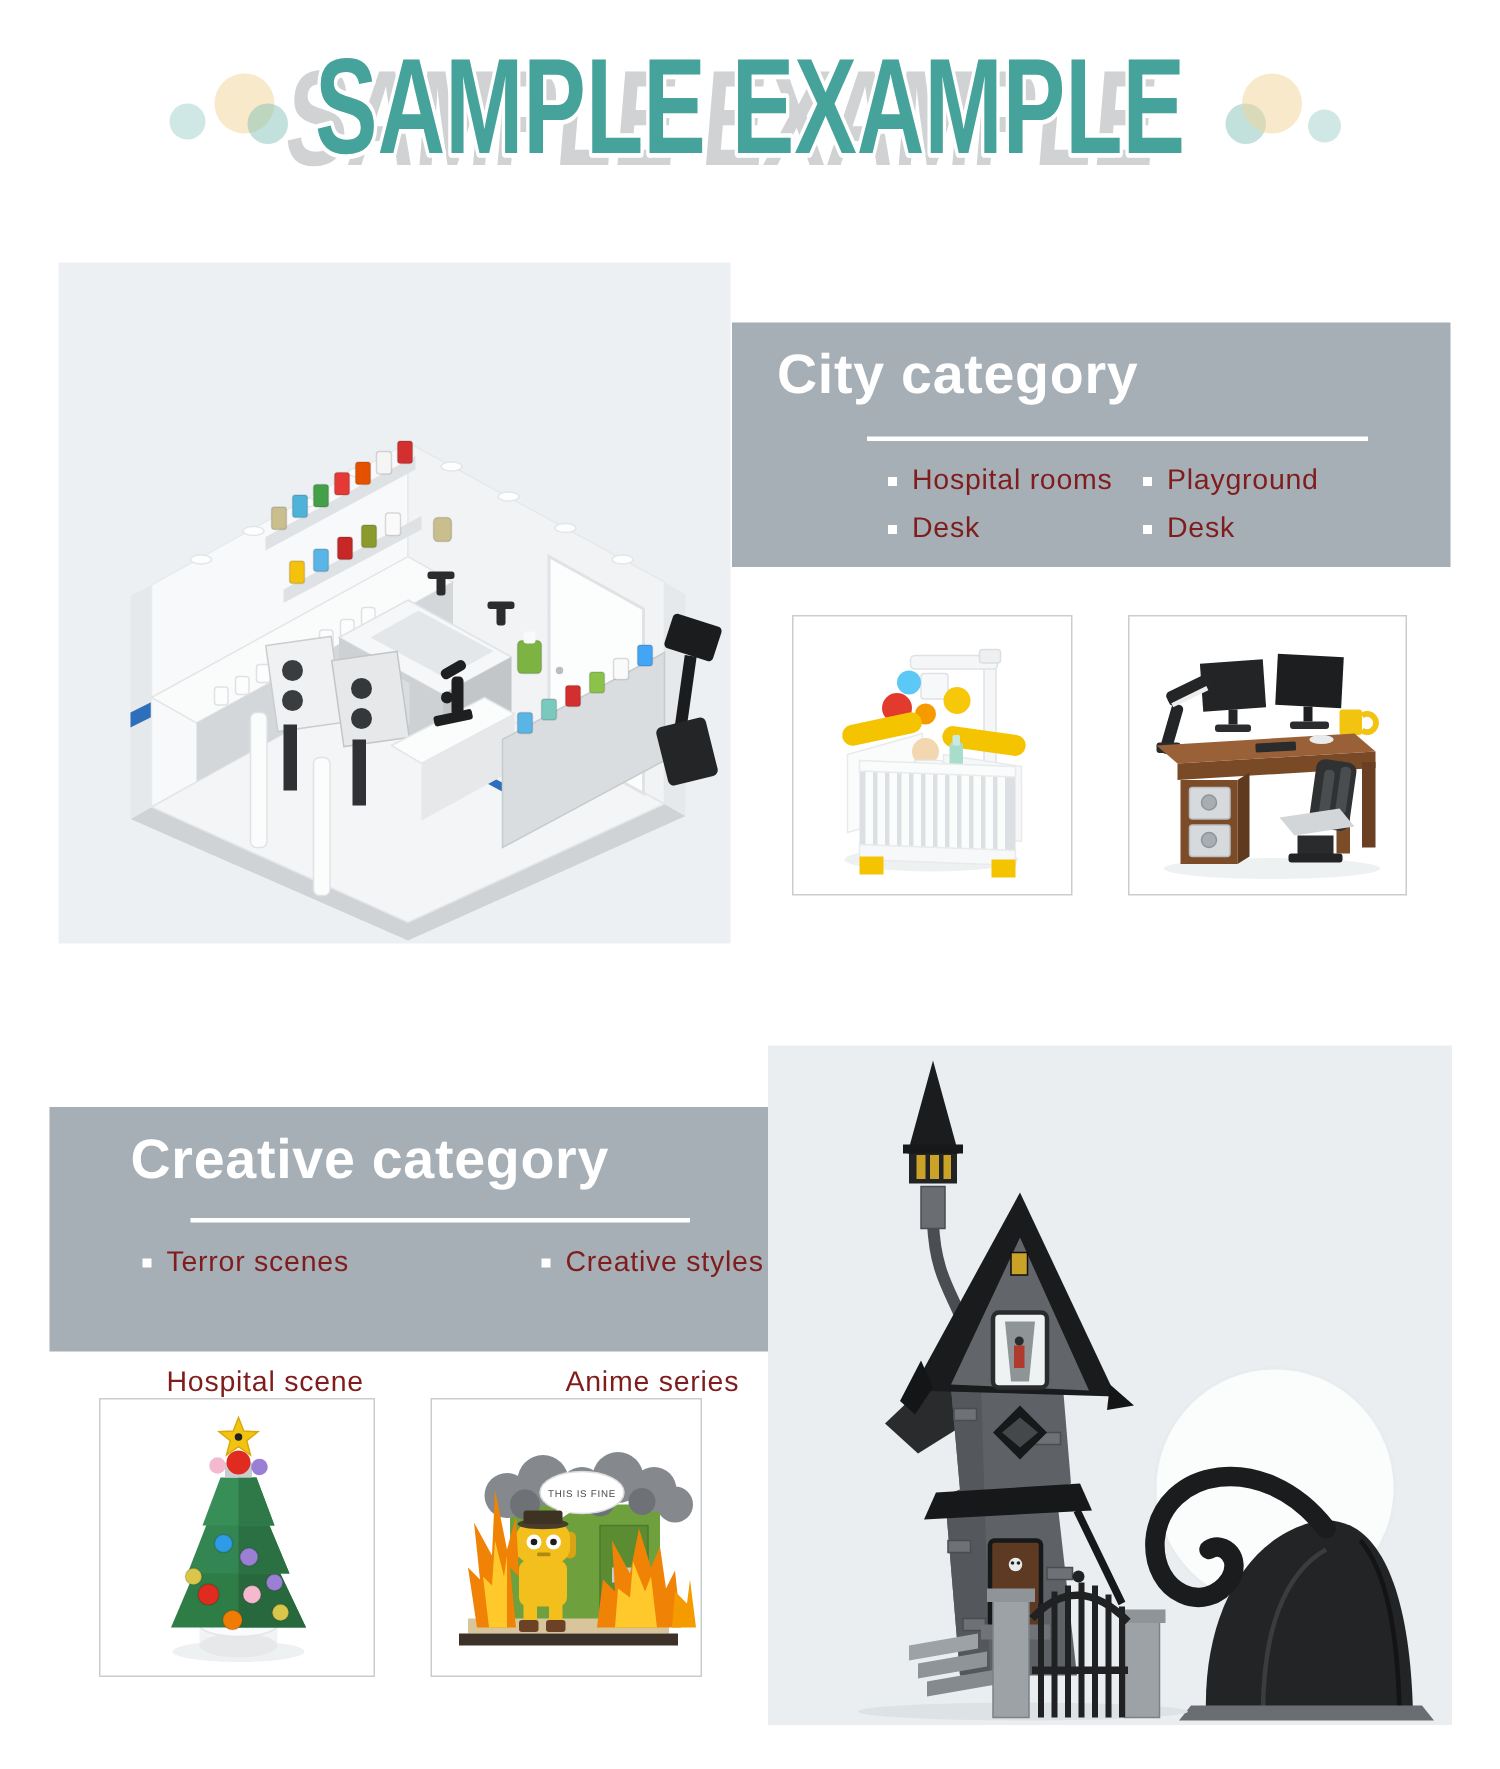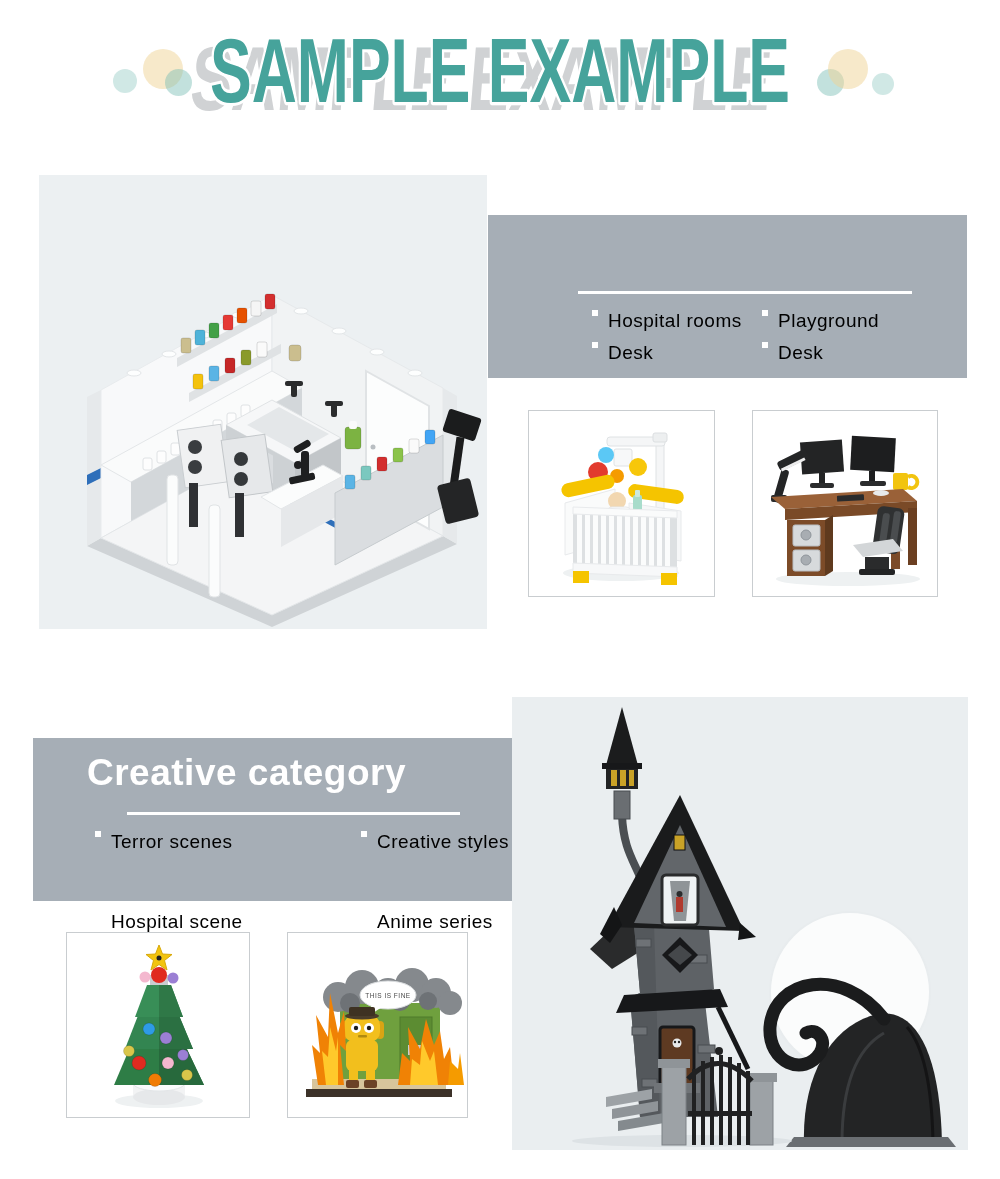--- a/index.html
+++ b/index.html
@@ -13,21 +13,21 @@
   .dot.cream{background:rgba(240,212,150,0.5);}
   .dot.teal{background:rgba(120,188,180,0.45);}
   .dot.teal-light{background:rgba(120,188,180,0.35);}
   
   .cat-box{position:absolute;background:#A6AEB6;}
   .cat-title{position:absolute;color:#ffffff;font-weight:bold;font-size:37px;letter-spacing:0.5px;white-space:nowrap;}
   .cat-line{position:absolute;height:3px;background:#ffffff;}
   .cat-items{position:absolute;display:grid;grid-auto-rows:32px;align-items:center;}
   .city-items{left:104px;top:90px;grid-template-columns:170px auto;}
   .creative-items{left:62px;top:88px;grid-template-columns:218px auto;gap:48px;}
-  .cat-item{display:flex;gap:10px;color:#000000;font-size:19px;letter-spacing:0.5px;white-space:nowrap;}
+  .cat-item{display:flex;align-items:center;gap:10px;color:#7f1d1d;font-size:19px;letter-spacing:0.5px;white-space:nowrap;}
   .bullet{width:6px;height:6px;background:#ffffff;flex:none;}
   
   .panel{position:absolute;background:#ECF0F2;}
   .panel.house{background:#EAEEF0;}
   .card{position:absolute;background:#ffffff;border:1px solid #C9CDD0;box-sizing:border-box;}
   svg{display:block;}
 </style>
 </head>
 <body>
 
@@ -169,20 +169,21 @@
 
     <g fill="#1B1C1D">
       <rect x="406" y="238" width="34" height="24" rx="3" transform="rotate(18 423 250)"></rect>
       <rect x="414" y="262" width="8" height="50" transform="rotate(8 418 287)"></rect>
       <rect x="402" y="306" width="34" height="40" rx="4" transform="rotate(-14 419 326)" fill="#242526"></rect>
     </g>
   </svg>
 </div>
 
 <div class="cat-box" style="left:488px;top:215px;width:479px;height:163px;">
+  <div class="cat-title" style="left:30px;top:14px;">City category</div>
   <div class="cat-line" style="left:90px;top:76px;width:334px;"></div>
   <div class="cat-items city-items">
     <div class="cat-item">
         <span class="bullet"></span>
         <span>Hospital rooms</span>
       </div>
     <div class="cat-item">
         <span class="bullet"></span>
         <span>Playground</span>
       </div>

